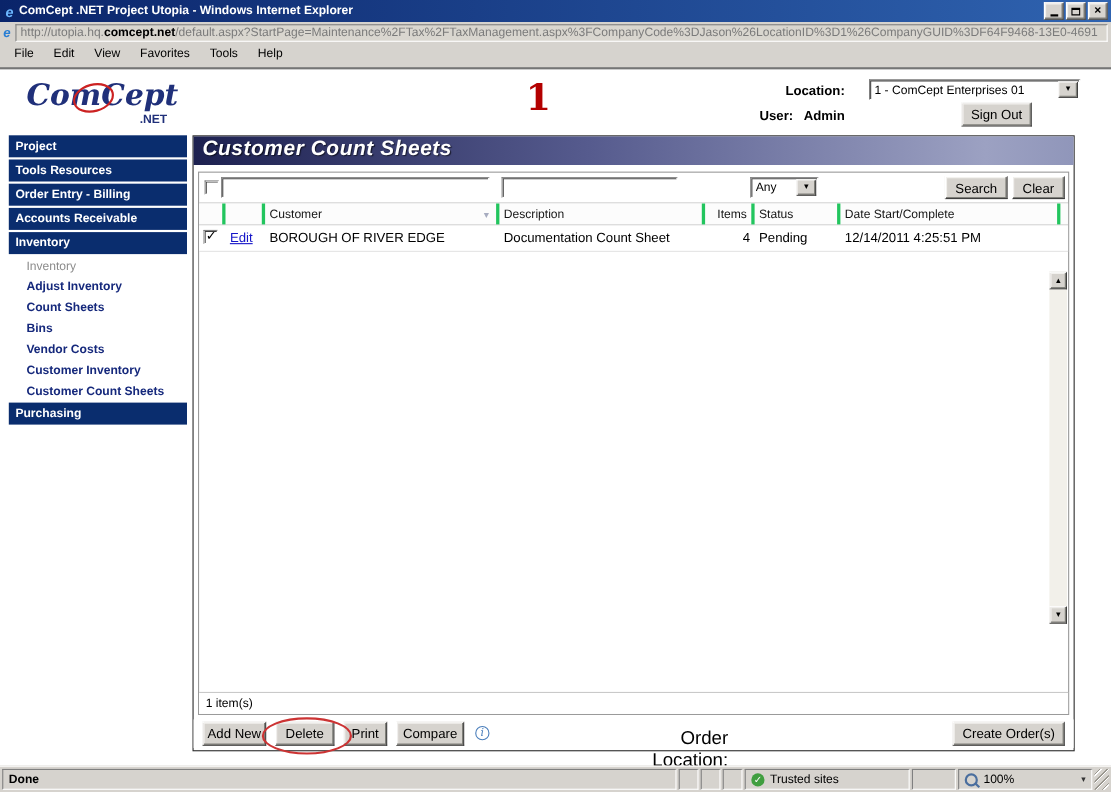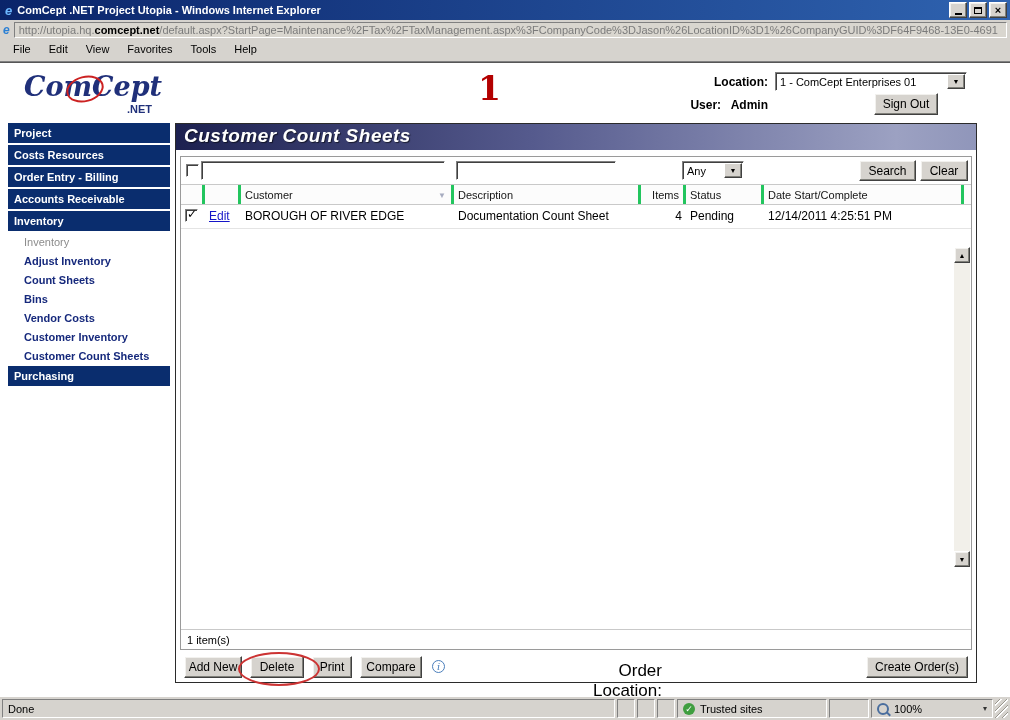--- a/index.html
+++ b/index.html
@@ -28,21 +28,21 @@
   .addr-icon { color:#2a7fd4; font-weight:bold; font-style:italic; font-size:12px; margin-right:4px; }
   .addr-field { flex:1; height:16px; background:#d9d6cf; border:1px solid; border-color:#808080 #fff #fff #808080;
     font-size:11px; line-height:14px; padding:0 4px; white-space:nowrap; overflow:hidden; color:#7b7b7b; box-sizing:border-box; }
   .addr-field .u2 { color:#000; font-weight:bold; }
   
   .menubar { position:absolute; left:0; top:40px; width:100%; height:22px; background:#d6d3ce;
     display:flex; padding-left:4px; border-bottom:1px solid #808080; box-sizing:border-box; }
   .menu-item { font-size:11px; padding:3px 9px; color:#000; cursor:default; }
   
   .page { position:absolute; left:0; top:62px; width:1010px; height:634px; background:#fff;
-    border-top:1px solid #565656; box-sizing:border-box; }
+    border-top:1px solid #565656; box-sizing:border-box;padding-left:15px; }
   
   .logo { position:absolute; left:24px; top:6px; width:132px; height:46px; }
   .logo-text { font-family:"DejaVu Serif",serif; font-style:italic; font-weight:bold; font-size:27px;
     color:#20307a; line-height:36px; }
   .logo-ring { position:absolute; left:42px; top:7px; width:34px; height:22px; border:2px solid #c22;
     border-radius:50%; transform:rotate(-15deg); }
   .logo-net { position:absolute; right:4px; bottom:0; font-size:11px; font-weight:bold; color:#20307a; }
   .annotation-1 { position:absolute; left:478px; top:6px; font-family:"DejaVu Serif",serif;
     font-weight:bold; font-size:33px; color:#b30000; }
   .loc-label { position:absolute; left:640px; top:12px; width:128px; text-align:right; font-size:12px; font-weight:bold; }
@@ -127,21 +127,21 @@
     color:#4a7ebb; border-radius:50%; font-size:10px; font-style:italic; font-family:"DejaVu Serif",serif;
     text-align:center; line-height:12px; box-sizing:border-box; }
   .order-loc-label { position:absolute; left:398px; top:7px; width:88px; text-align:right; font-size:17px; }
   .order-select { position:absolute; left:489px; top:4px; width:196px; height:19px; }
   .fb-create { position:absolute; left:690px; top:2px; width:102px; height:22px; }
   
   .statusbar { position:absolute; left:0; top:696px; width:100%; height:24px; background:#d6d3ce;
     border-top:1px solid #fff; display:flex; align-items:stretch; gap:2px; padding:2px; box-sizing:border-box; }
   .pane { border:1px solid; border-color:#808080 #fff #fff #808080; font-size:11px;
     display:flex; align-items:center; padding:0 5px; box-sizing:border-box; color:#000; }
-  .pane-done { flex:1; }
+  .pane-done { flex:1;font-weight:bold; }
   .pane-sm { width:18px; }
   .pane-zone { width:150px; gap:5px; }
   .pane-mid { width:40px; }
   .pane-zoom { width:122px; gap:5px; }
   .zone-icon { width:12px; height:12px; border-radius:50%; background:#3f9e3f; color:#fff;
     font-size:9px; line-height:12px; text-align:center; flex:none; }
   .mag { width:8px; height:8px; border:2px solid #4a6e9e; border-radius:50%; position:relative;
     display:inline-block; flex:none; }
   .mag::after { content:""; position:absolute; width:5px; height:2px; background:#4a6e9e;
     transform:rotate(45deg); right:-4px; bottom:-2px; }
@@ -200,21 +200,21 @@
       <span>User:</span>
       <span>&nbsp;</span>
       <span>Admin</span>
     </div>
     <button class="btn signout">Sign Out</button>
 
     <div class="sidebar">
 
         <div class="side-item nav">Project</div>
 
-        <div class="side-item nav">Costs Resources</div>
+        <div class="side-item nav">Tools Resources</div>
 
         <div class="side-item nav">Order Entry - Billing</div>
 
         <div class="side-item nav">Accounts Receivable</div>
 
         <div class="side-item nav">Inventory</div>
 
         <div class="side-item subcur">Inventory</div>
 
         <div class="side-item sub">Adjust Inventory</div>

